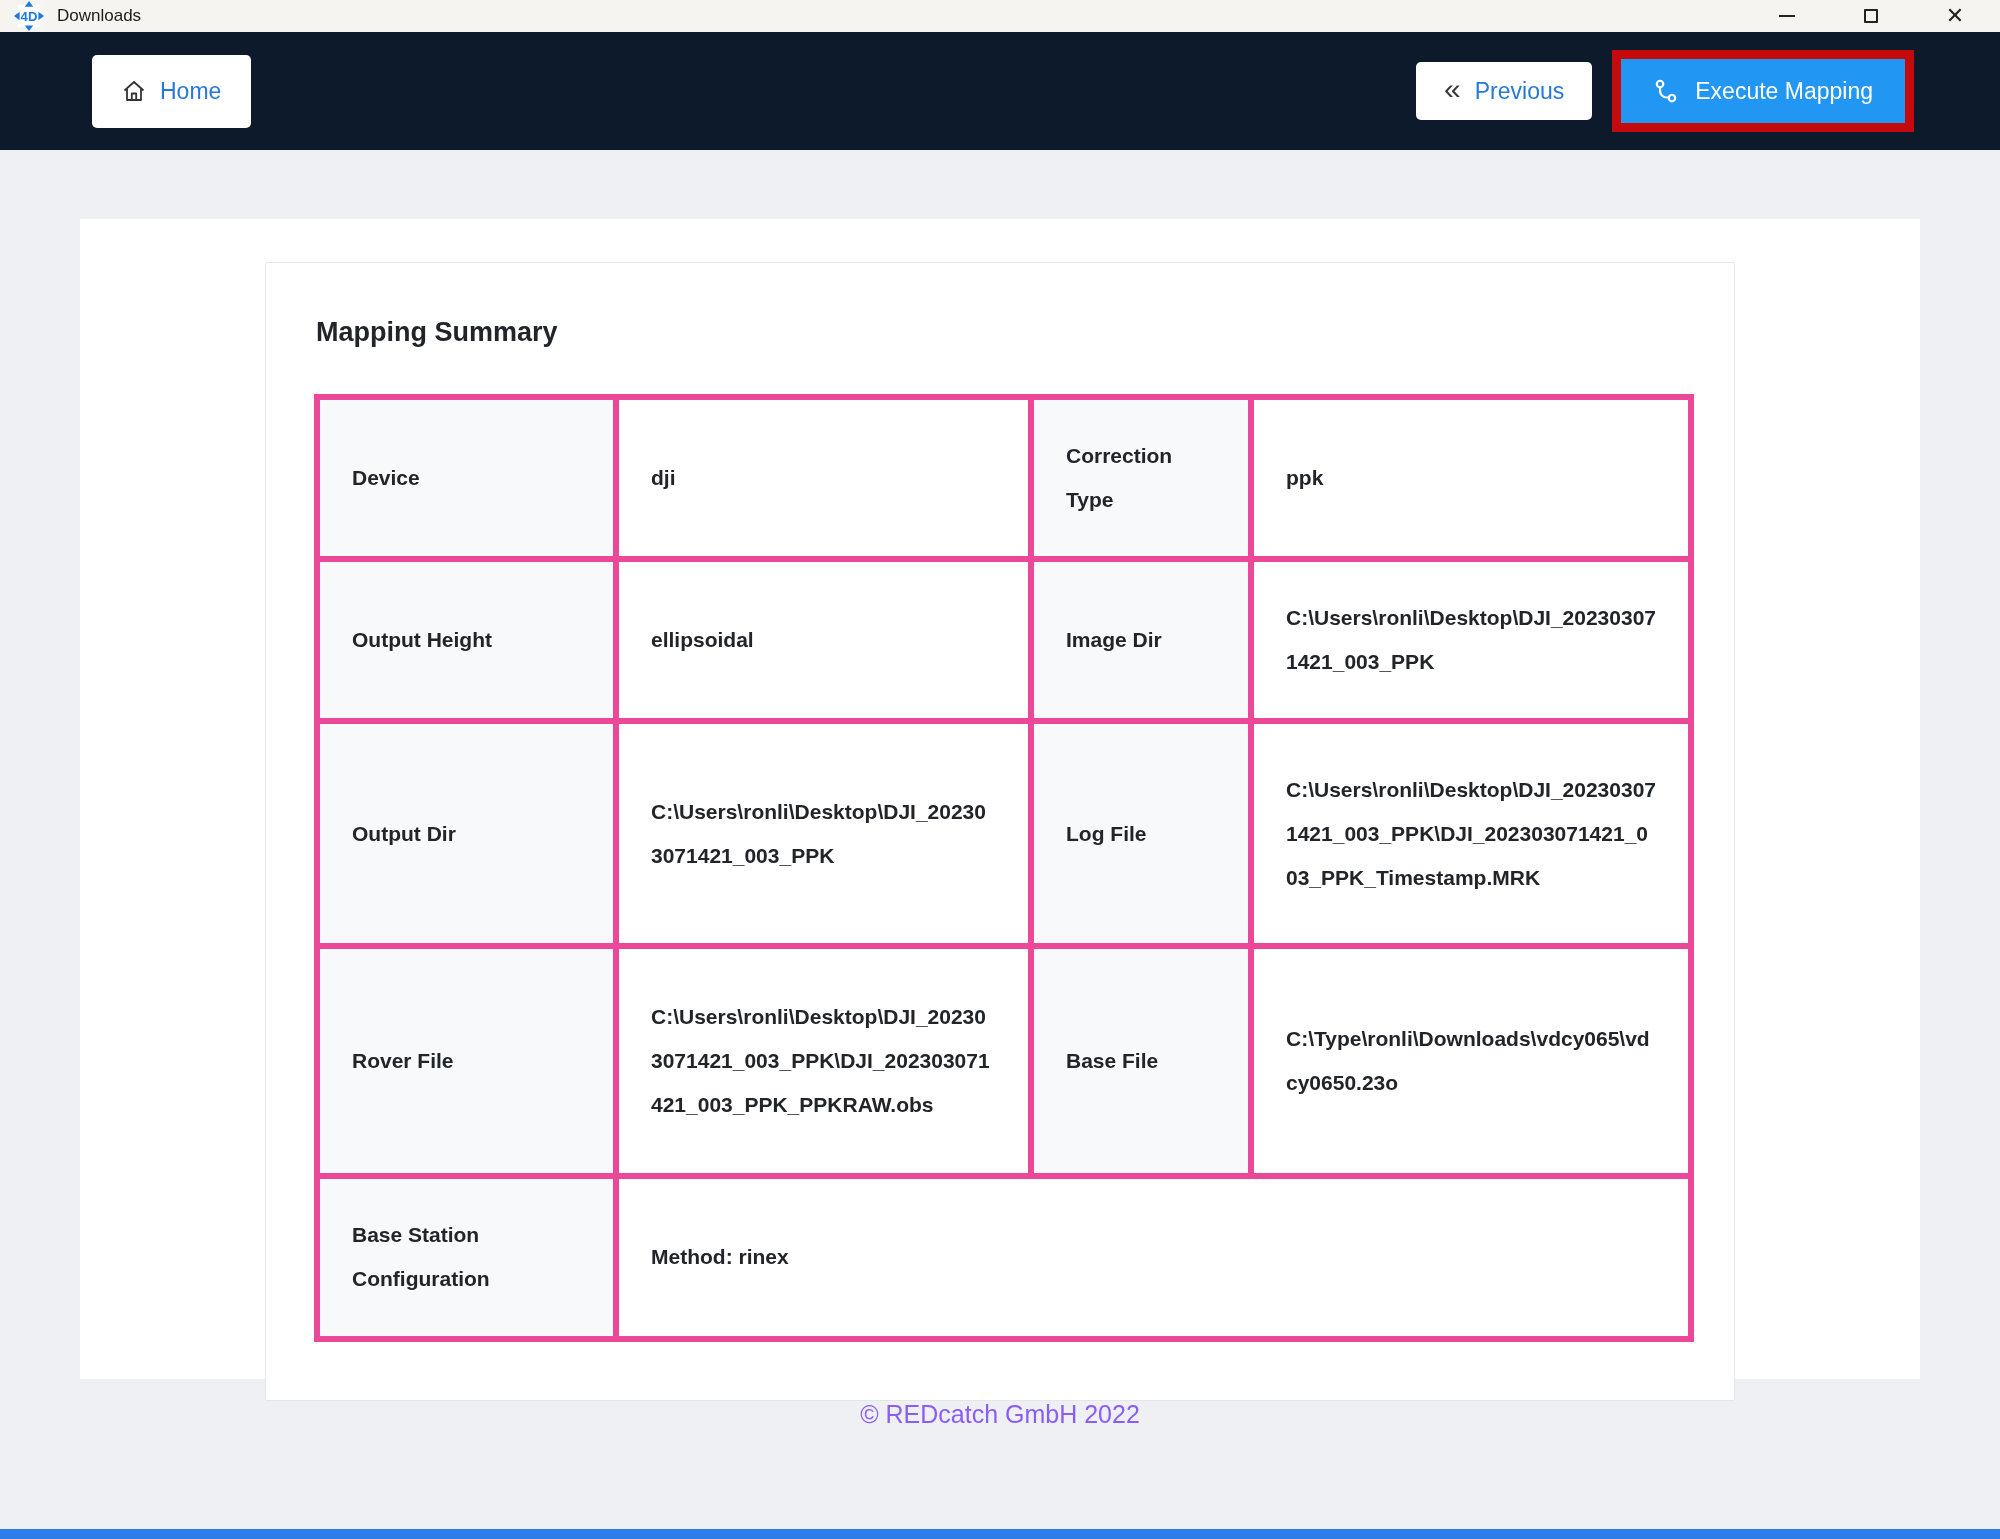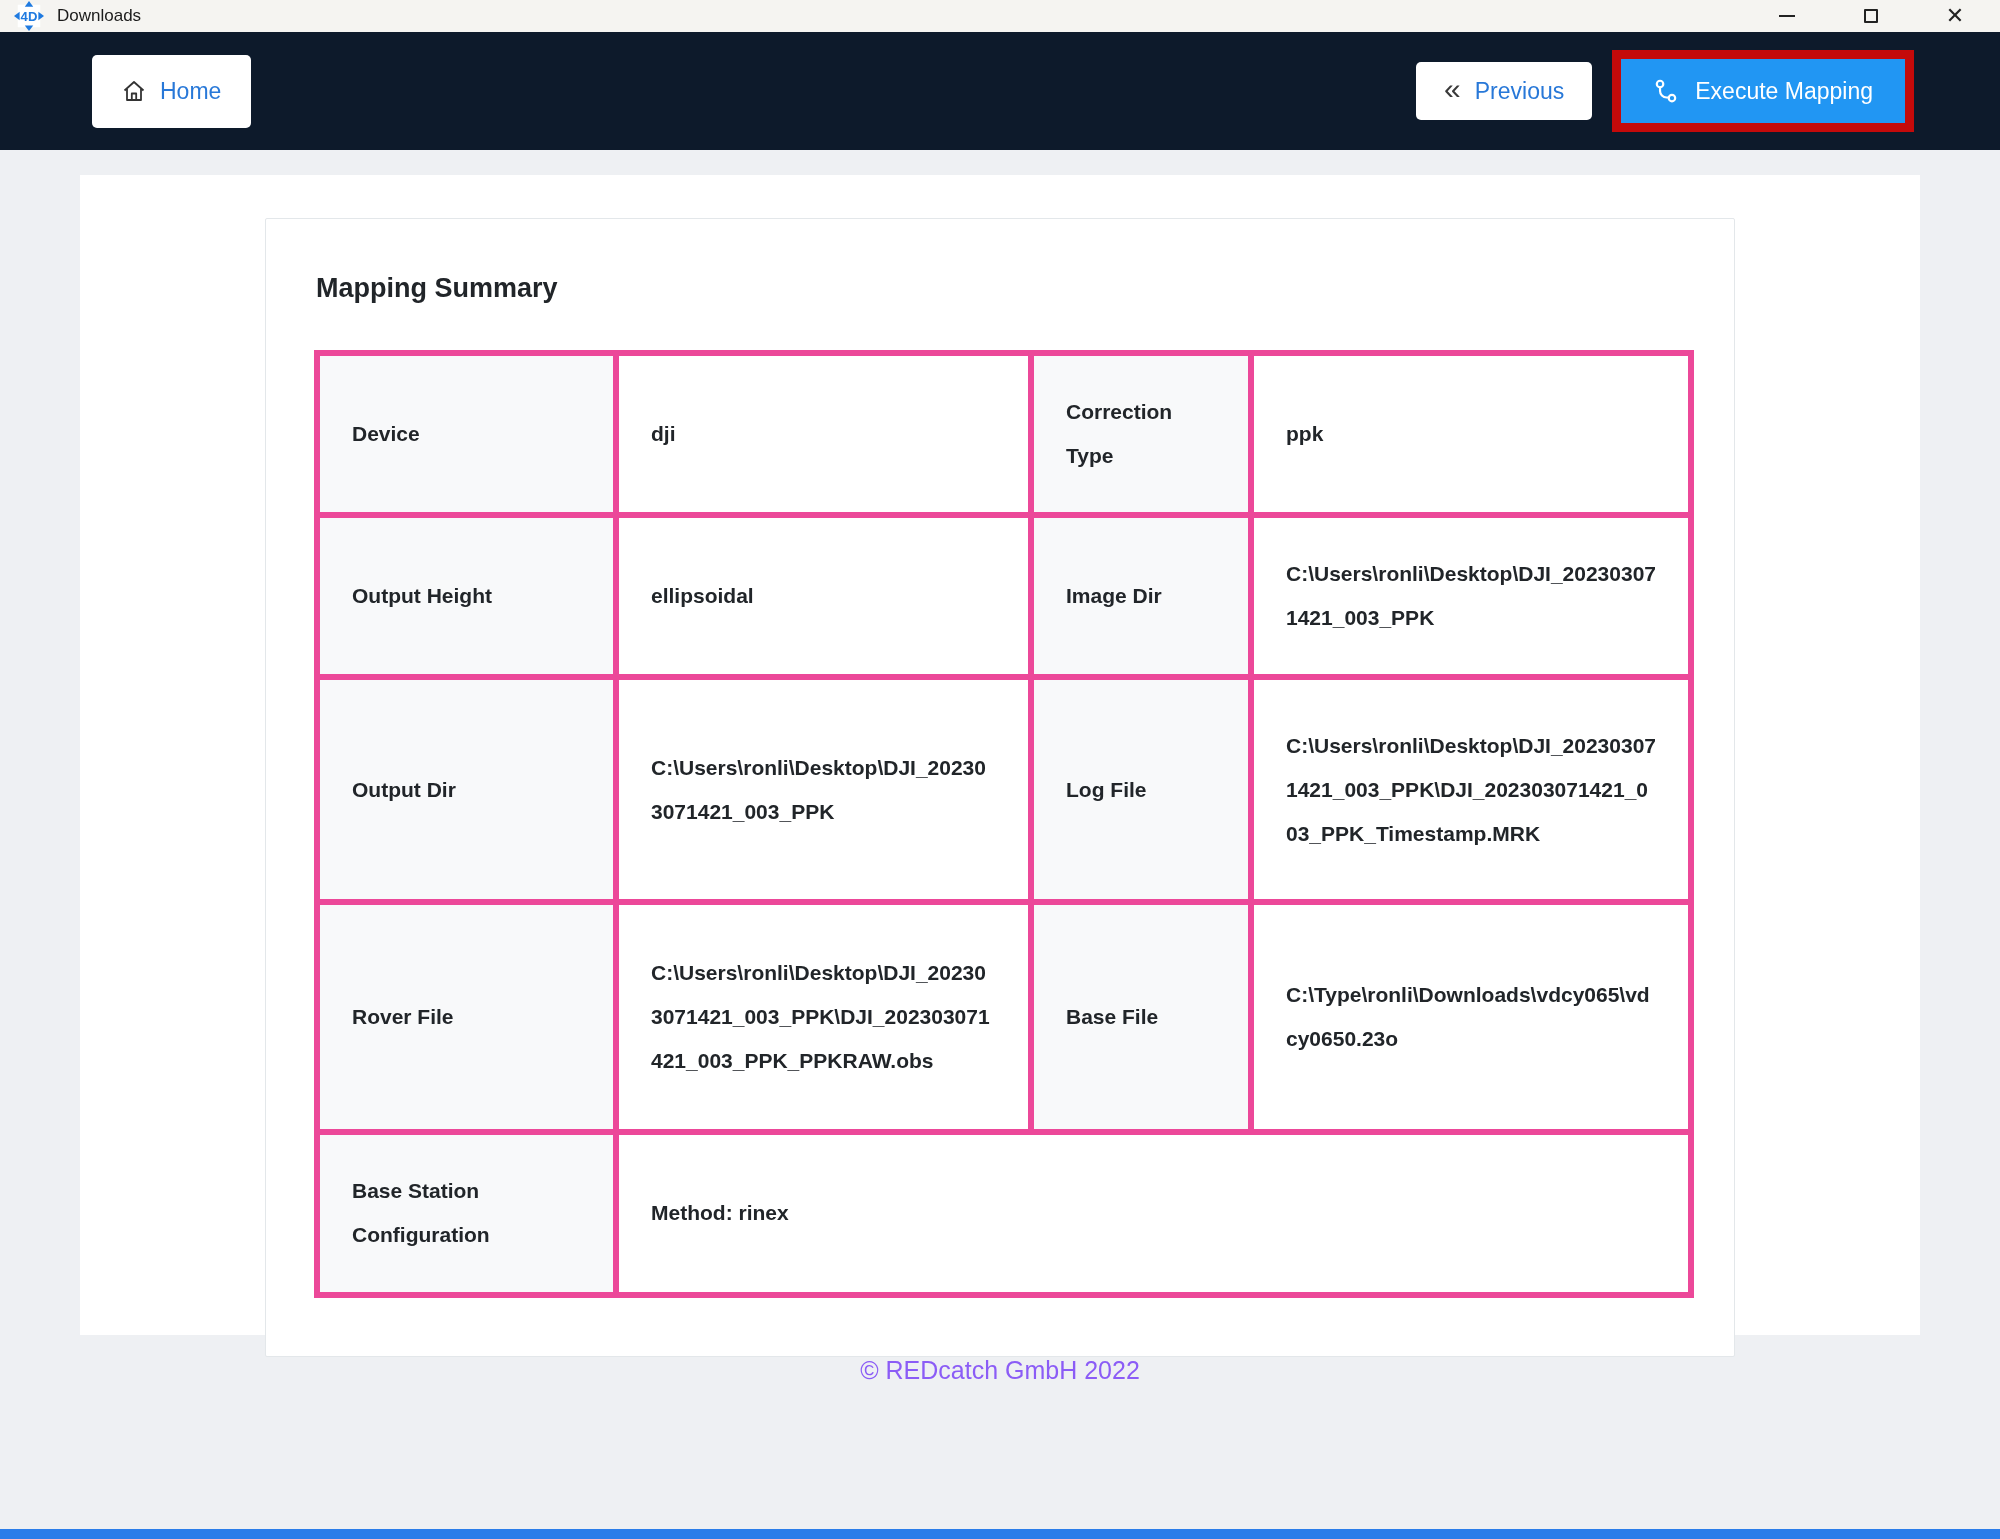--- a/index.html
+++ b/index.html
@@ -22,21 +22,21 @@
   .btn-home { background:#fff; height:73px; padding:0 30px; font-size:23px; color:#2878d8; gap:14px; }
   .btn-home svg { width:24px; height:24px; }
   .nav-spacer { flex:1; }
   .btn-previous { background:#fff; height:58px; padding:0 28px; font-size:23px; color:#2878d8; gap:14px; }
   .prev-chevrons { color:#3a3a3a; font-size:30px; line-height:1; margin-top:-4px; }
   .exec-wrap { border:9px solid #c40a0a; margin-left:20px; display:inline-flex; }
   .btn-execute { background:#2196f3; height:64px; padding:0 32px; font-size:23px; color:#fff; gap:16px; border-radius:0; }
   .btn-execute svg { width:26px; height:26px; }
 
   
-  .page { flex:1; background:#eef0f3; padding:25px 80px 12px; display:flex; flex-direction:column; }
+  .page { flex:1; background:#eef0f3; padding:25px 80px 12px; display:flex; flex-direction:column;margin-top:44px; }
   .main-panel { background:#ffffff; height:1160px; width:100%; }
   .card { width:1470px; margin:43px auto 0; background:#fff; border:1px solid #e3e7ea; border-radius:2px; padding:48px 48px 58px; }
   .card-title { font-size:27px; font-weight:bold; color:#212529; margin:6px 0 46px 2px; }
 
   table.summary { width:100%; border-collapse:collapse; table-layout:fixed; font-size:21px; color:#212529; }
   table.summary td { border:6px solid #ec4899; vertical-align:middle; line-height:2.1; padding:34px 32px;font-weight:bold; }
   td.lbl { background:#f8f9fa; }
   td.val { background:#fff; word-break:break-all; padding:34px 44px; }
   tr.r1 { height:145px; } tr.r2 { height:150px; } tr.r3 { height:225px; } tr.r4 { height:230px; } tr.r5 { height:152px; }
 

